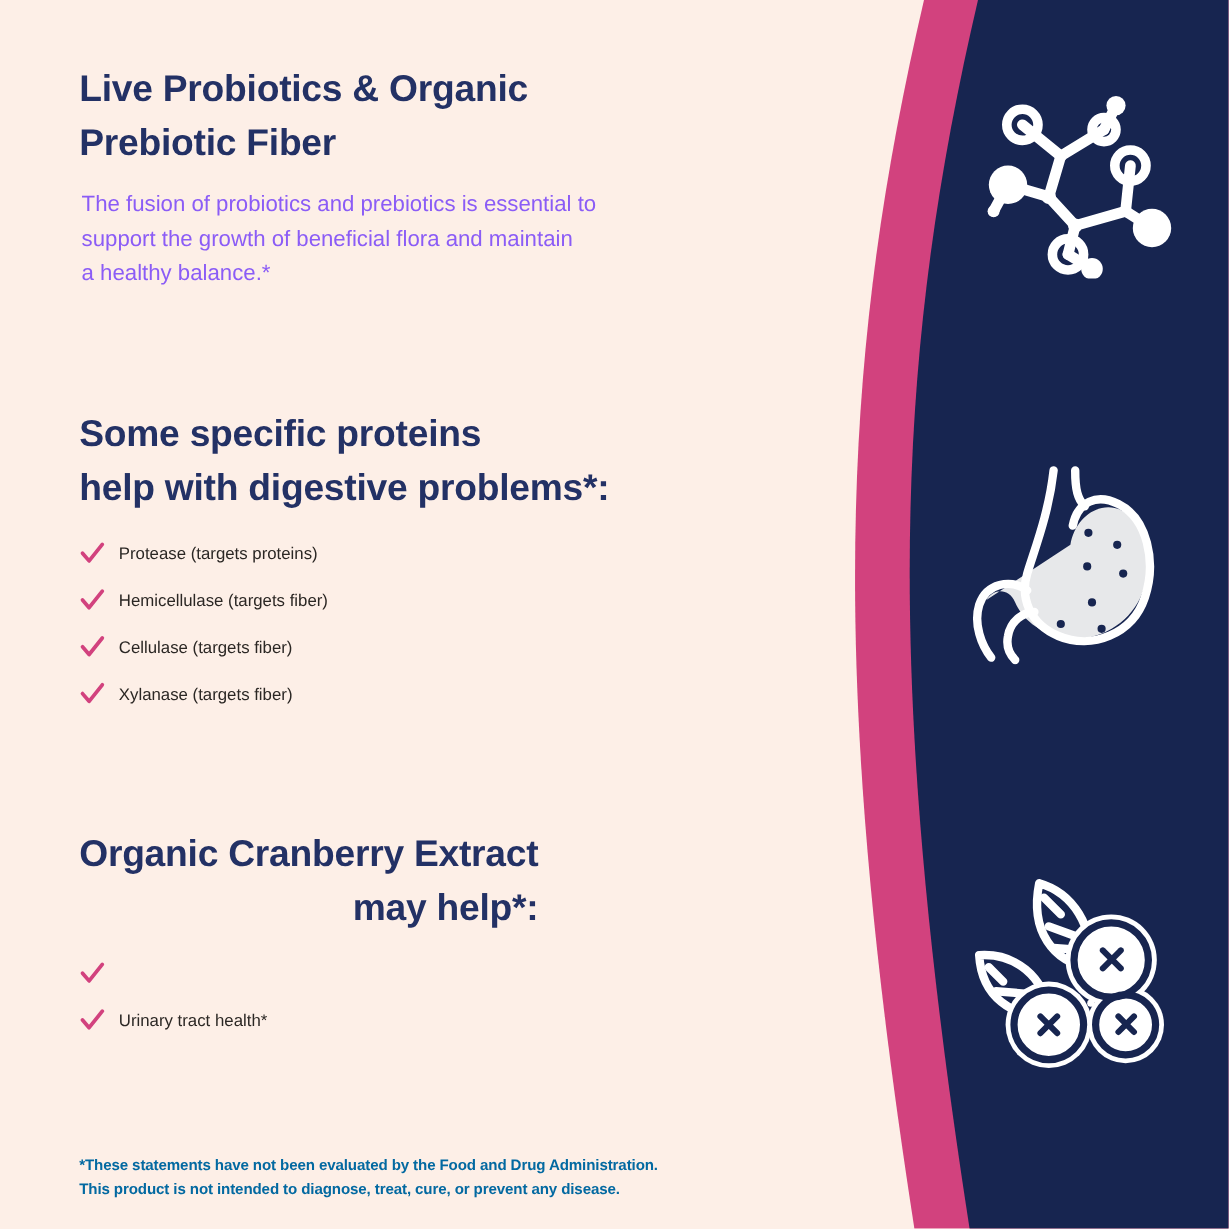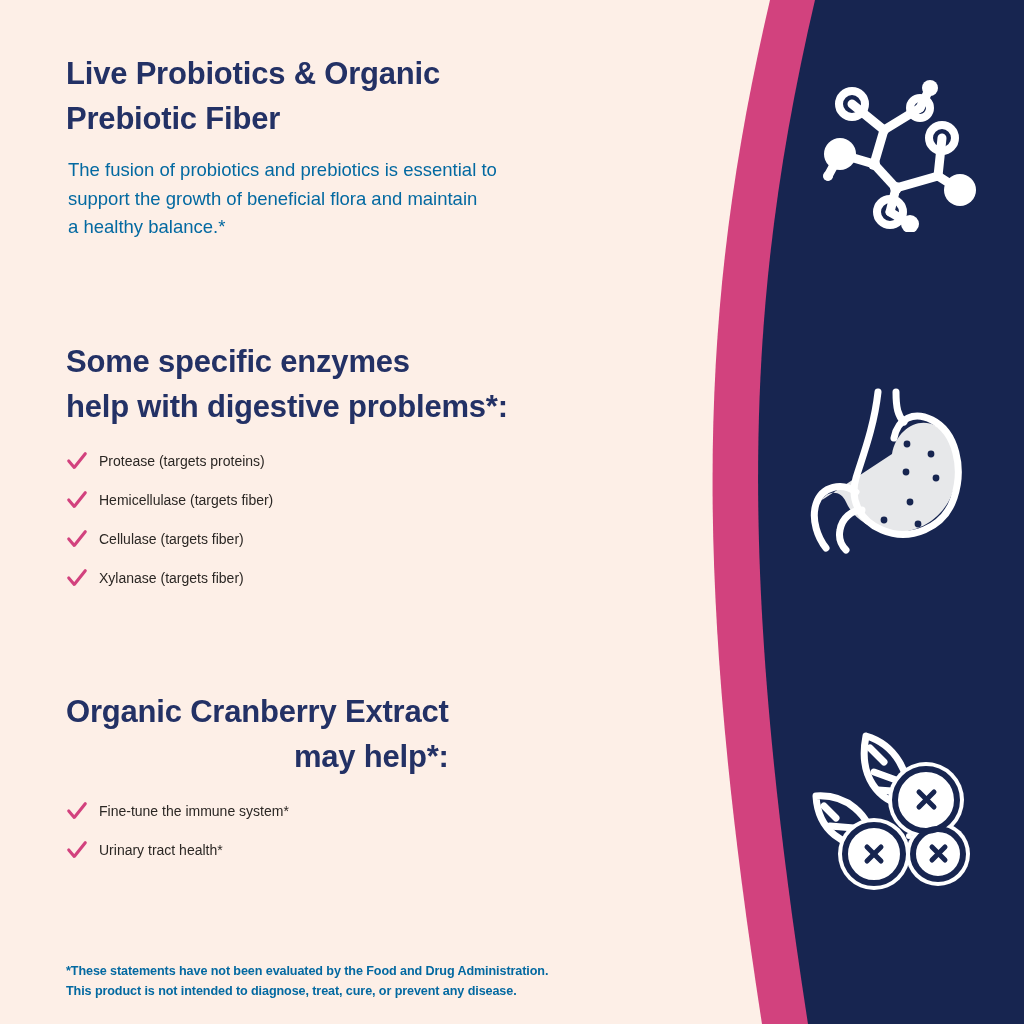--- a/index.html
+++ b/index.html
@@ -54,21 +54,21 @@
     font-weight: bold;
     color: #233165;
     letter-spacing: -0.2px;
     white-space: pre-line;
   }
 
   p.body-text {
     margin: 14px 0 16px 2px;
     font-size: 18.5px;
     line-height: 1.55;
-    color: #0369a1;
+    color: #8b5cf6;
     white-space: pre-line;
     font-weight: normal;
   }
 
   ul.check-list {
     list-style: none;
     margin: 18px 0 0 0;
     padding: 0;
   }
   ul.check-list li {
@@ -211,21 +211,21 @@
 
     <div class="section section-1">
       <h2 class="heading">Live Probiotics &amp; Organic
 Prebiotic Fiber</h2>
       <p class="body-text">The fusion of probiotics and prebiotics is essential to
 support the growth of beneficial flora and maintain
 a healthy balance.*</p>
     </div>
 
     <div class="section section-2">
-      <h2 class="heading">Some specific enzymes
+      <h2 class="heading">Some specific proteins
 help with digestive problems*:</h2>
       <ul class="check-list">
         <li>
           <svg class="check-icon" viewBox="0 0 24 24">
             <path d="M 3 12 L 9 19 L 21 4" fill="none" stroke="#d2427e" stroke-width="3.4" stroke-linecap="round" stroke-linejoin="round"></path>
           </svg>
           <span class="item-label">Protease (targets proteins)</span>
         </li>
         <li>
           <svg class="check-icon" viewBox="0 0 24 24">
@@ -249,21 +249,20 @@
     </div>
 
     <div class="section section-3">
       <h2 class="heading">Organic Cranberry Extract
 may help*:</h2>
       <ul class="check-list">
         <li>
           <svg class="check-icon" viewBox="0 0 24 24">
             <path d="M 3 12 L 9 19 L 21 4" fill="none" stroke="#d2427e" stroke-width="3.4" stroke-linecap="round" stroke-linejoin="round"></path>
           </svg>
-          <span class="item-label">Fine-tune the immune system*</span>
         </li>
         <li>
           <svg class="check-icon" viewBox="0 0 24 24">
             <path d="M 3 12 L 9 19 L 21 4" fill="none" stroke="#d2427e" stroke-width="3.4" stroke-linecap="round" stroke-linejoin="round"></path>
           </svg>
           <span class="item-label">Urinary tract health*</span>
         </li>
       </ul>
     </div>
 

